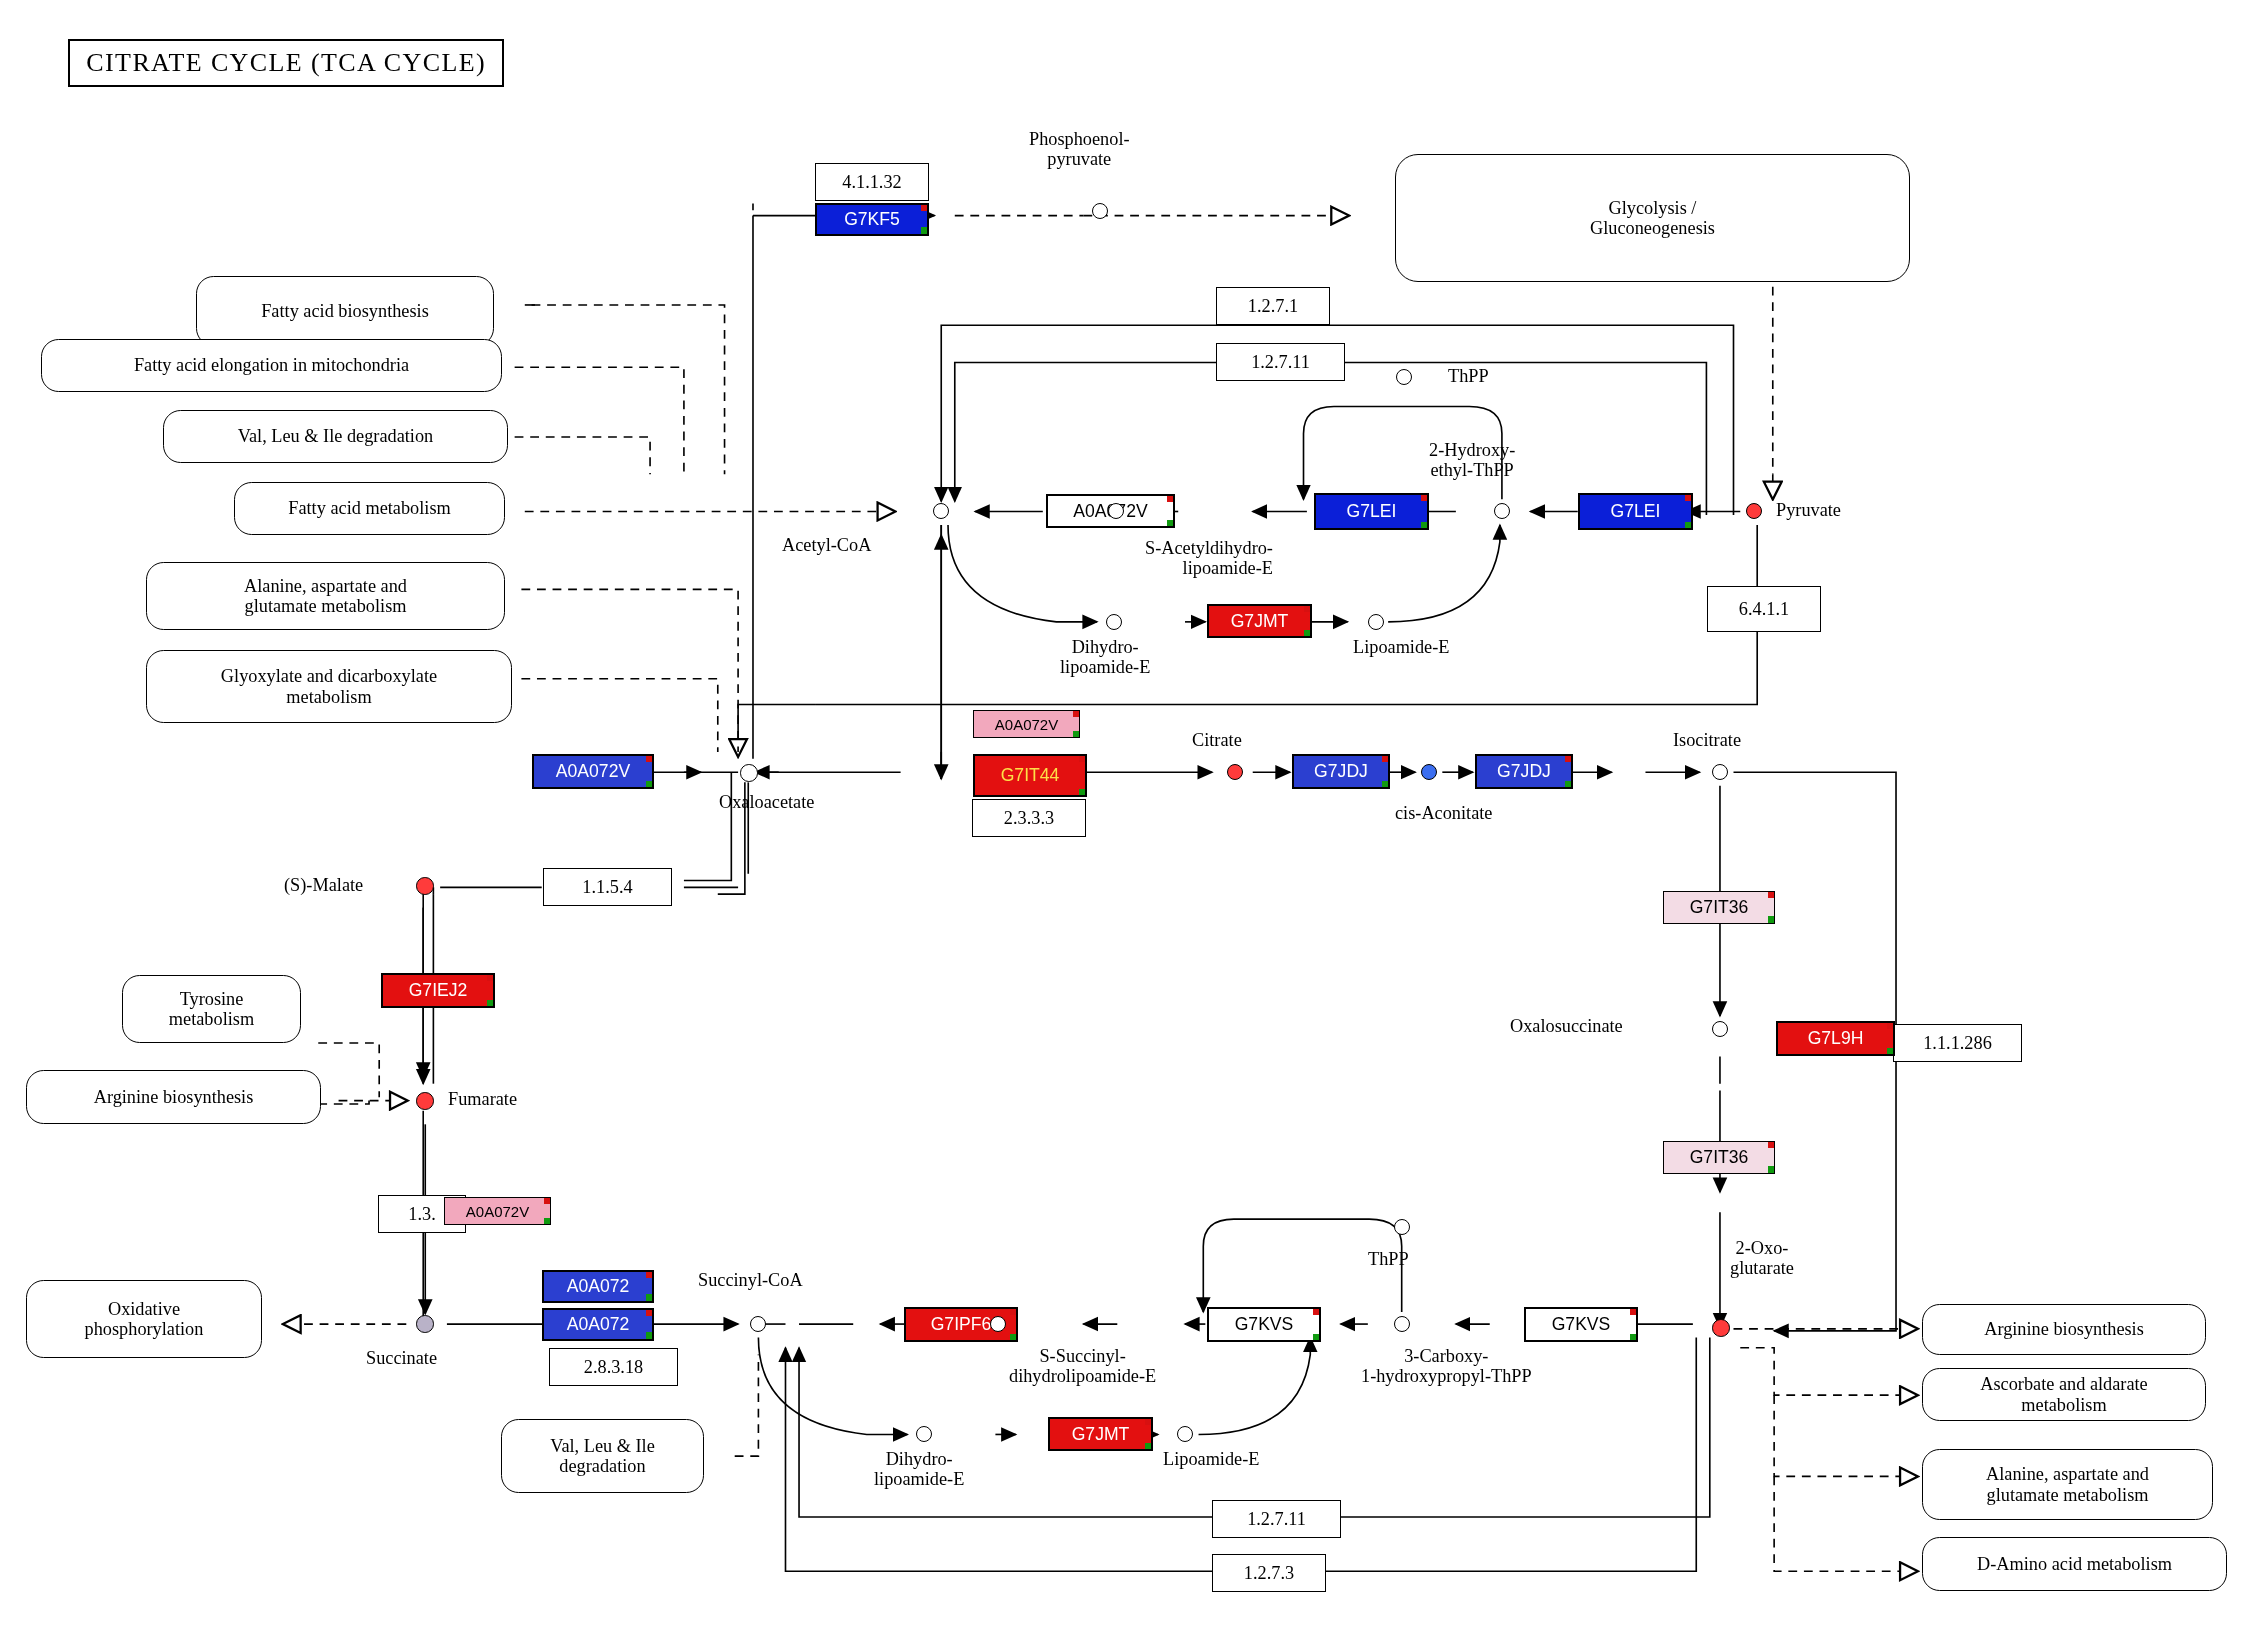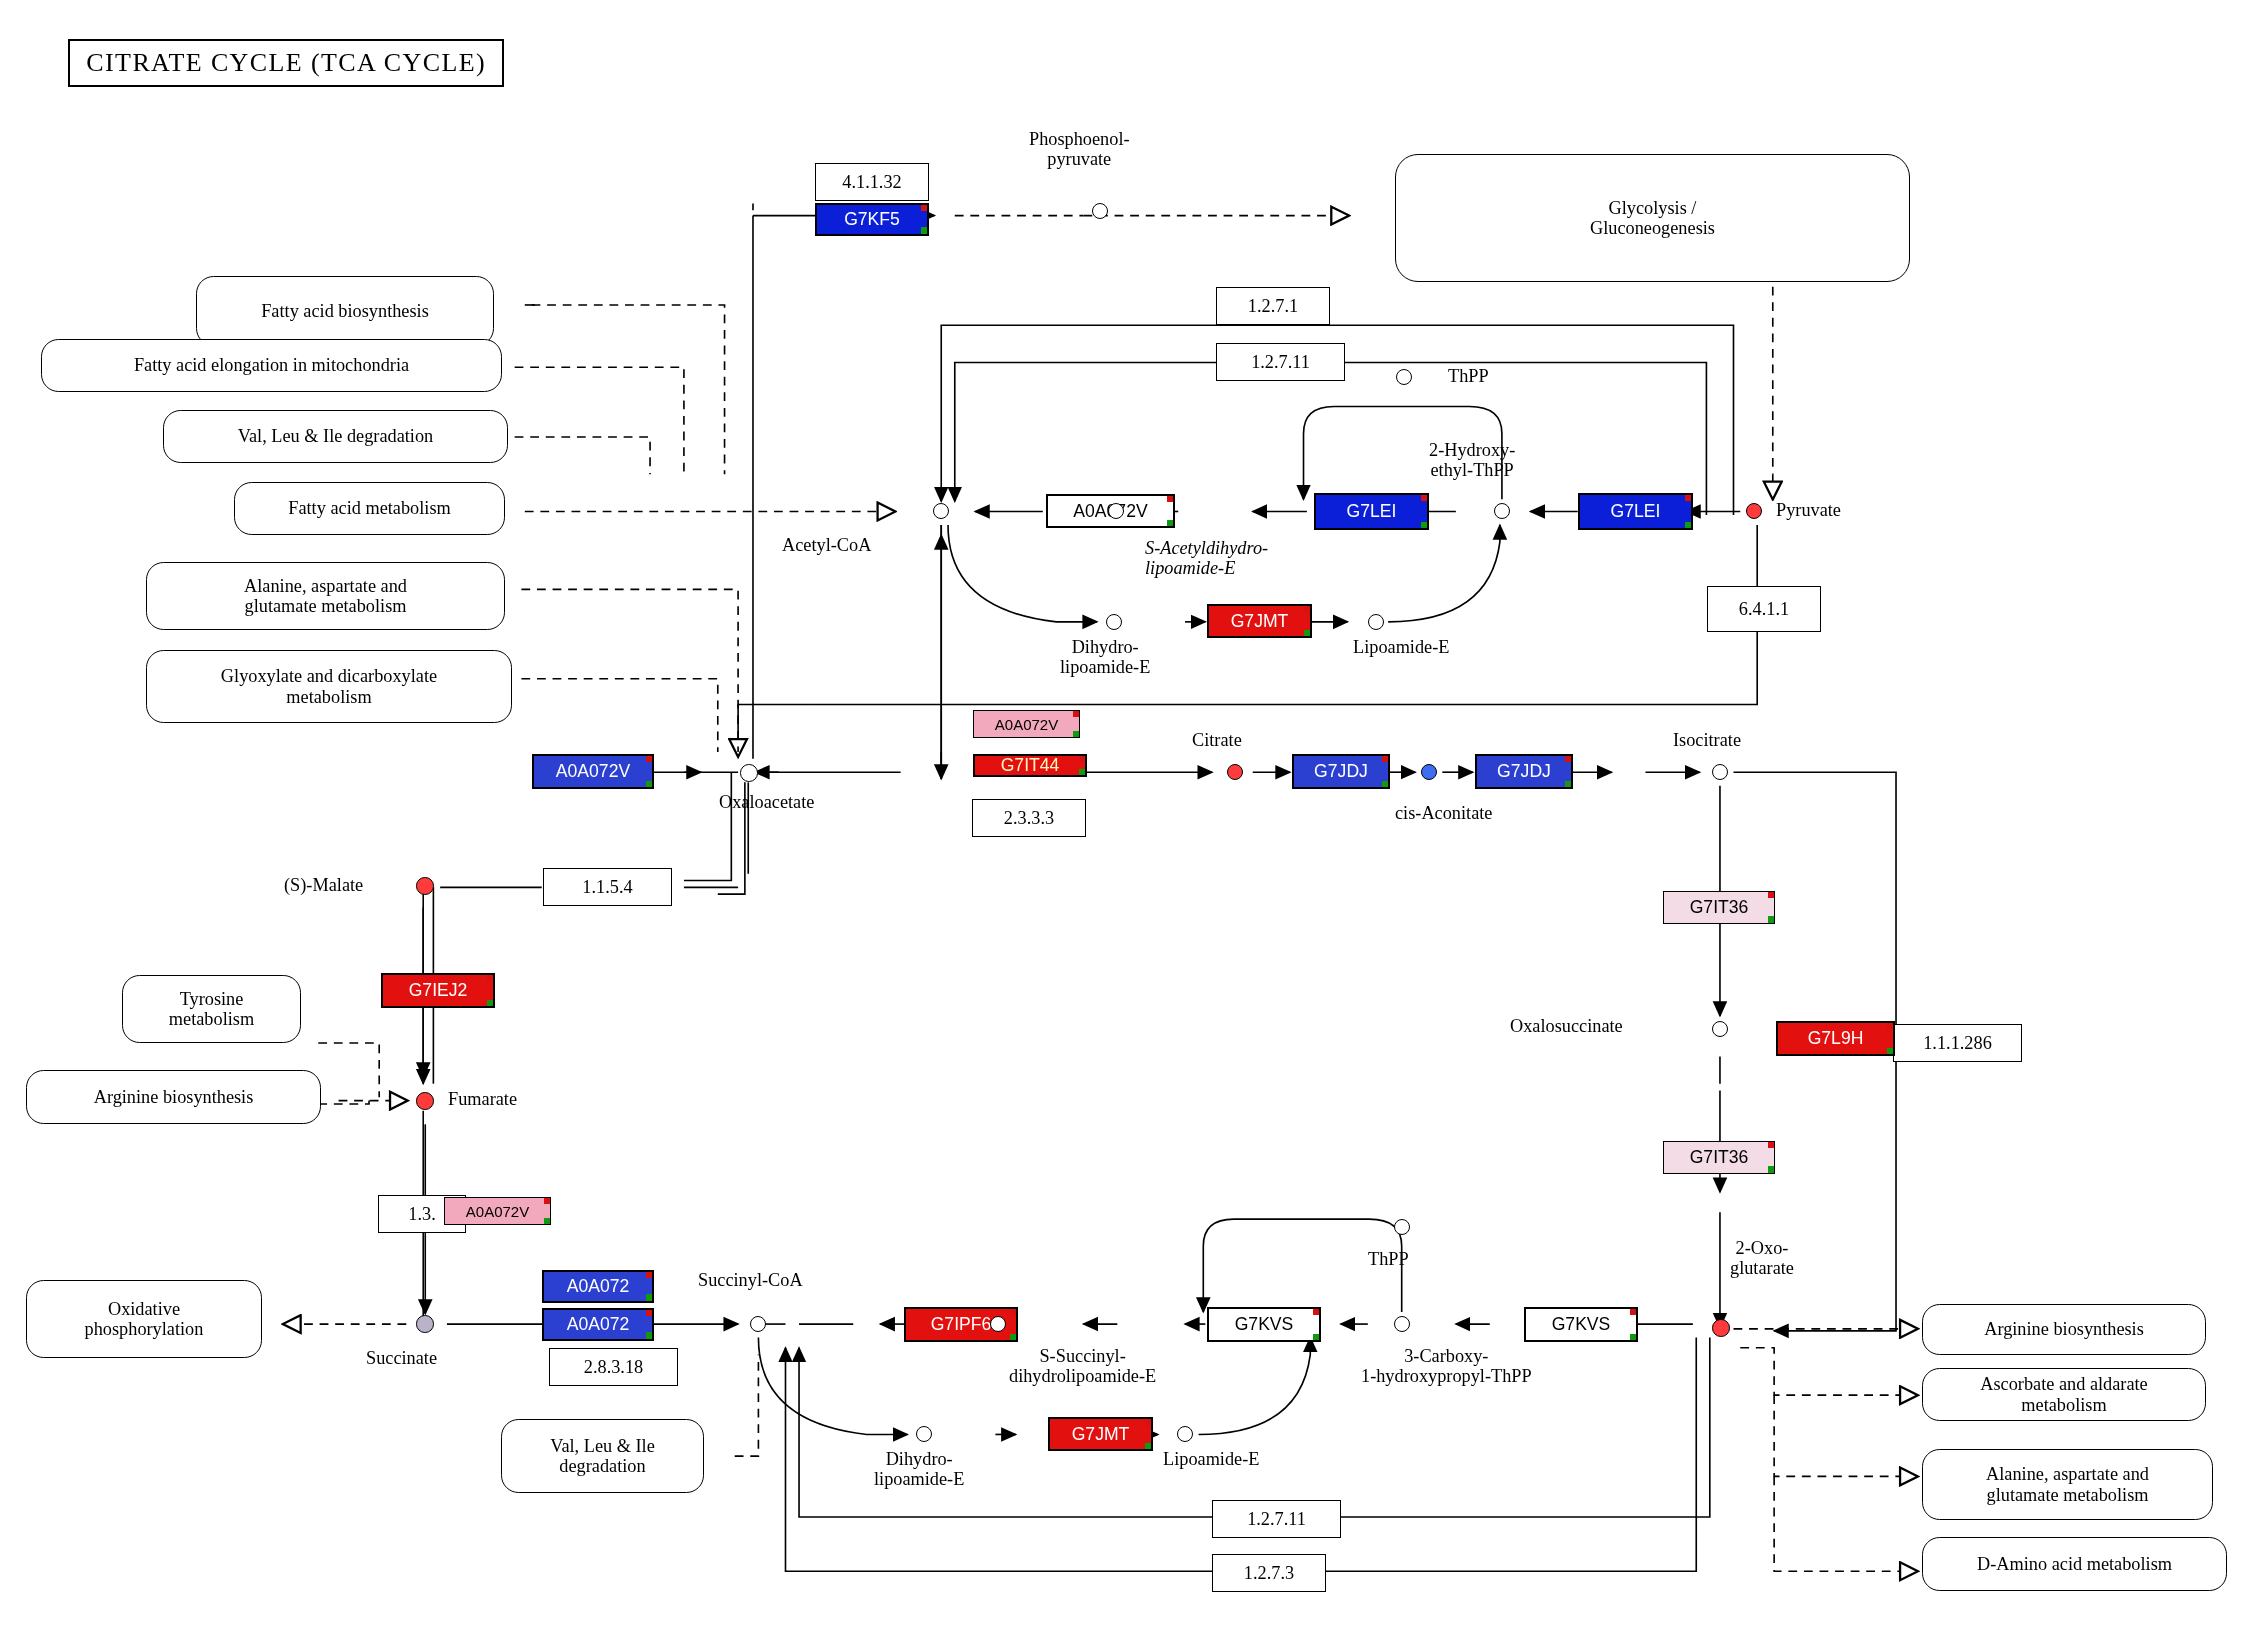--- a/index.html
+++ b/index.html
@@ -331,21 +331,21 @@
     <span class="corner-red"></span>
     <span class="corner-green"></span>
   </div>
 
   <div class="gene thin" style="left:973px; top:710px; width:107px; height:28.4px; background:#f2a8bd; color:#000000; font-size:15px;">
     <span>A0A072V</span>
     <span class="corner-red"></span>
     <span class="corner-green"></span>
   </div>
 
-  <div class="gene" style="left:973px; top:754px; width:114px; height:23px; background:#e31010; color:#fef9c3;">
+  <div class="gene" style="left:973px; top:754px; width:114px; height:43px; background:#e31010; color:#fde047;">
     <span>G7IT44</span>
     <span class="corner-red"></span>
     <span class="corner-green"></span>
   </div>
 
   <div class="gene" style="left:1292px; top:754px; width:98px; height:35px; background:#2b3fd0; color:#ffffff;">
     <span>G7JDJ</span>
     <span class="corner-red"></span>
     <span class="corner-green"></span>
   </div>
@@ -457,21 +457,21 @@
 
   <div class="clabel" style="left:1776px; top:500px;">Pyruvate</div>
 
   <div class="clabel" style="left:1448px; top:366px;">ThPP</div>
 
   <div class="clabel ctr" style="left:1429px; top:440px; white-space:pre-line; text-align:center;">2-Hydroxy-
 ethyl-ThPP</div>
 
   <div class="clabel" style="left:782px; top:535px;">Acetyl-CoA</div>
 
-  <div class="clabel ctr" style="left:1145px; top:538px; white-space:pre-line; text-align:left;font-style:italic;">S-Acetyldihydro-
+  <div class="clabel ctr" style="left:1145px; top:538px; white-space:pre-line; text-align:right;">S-Acetyldihydro-
 lipoamide-E</div>
 
   <div class="clabel ctr" style="left:1060px; top:637px; white-space:pre-line; text-align:center;">Dihydro-
 lipoamide-E</div>
 
   <div class="clabel" style="left:1353px; top:637px;">Lipoamide-E</div>
 
   <div class="clabel" style="left:719px; top:792px;">Oxaloacetate</div>
 
   <div class="clabel" style="left:1192px; top:730px;">Citrate</div>

